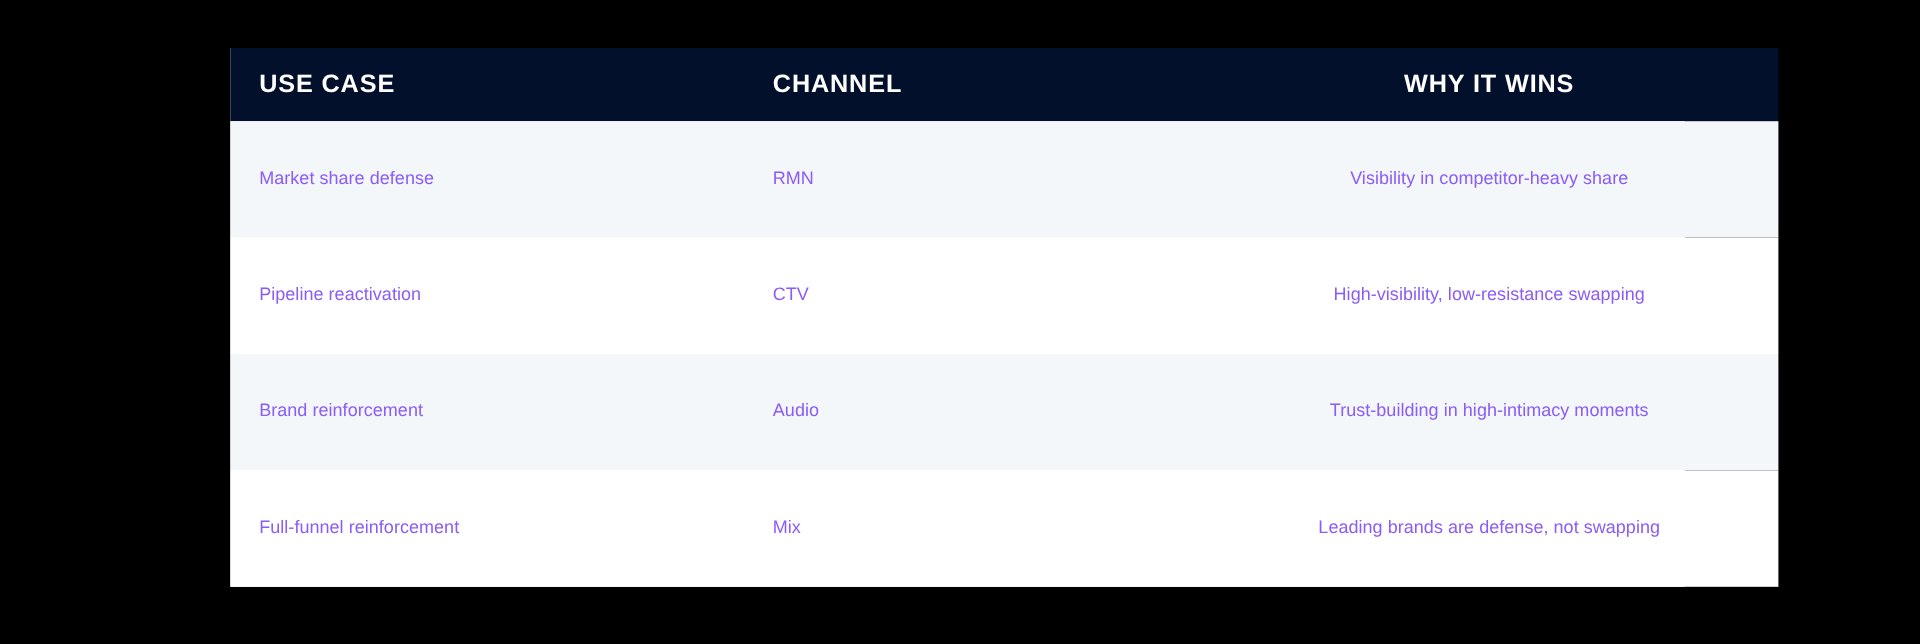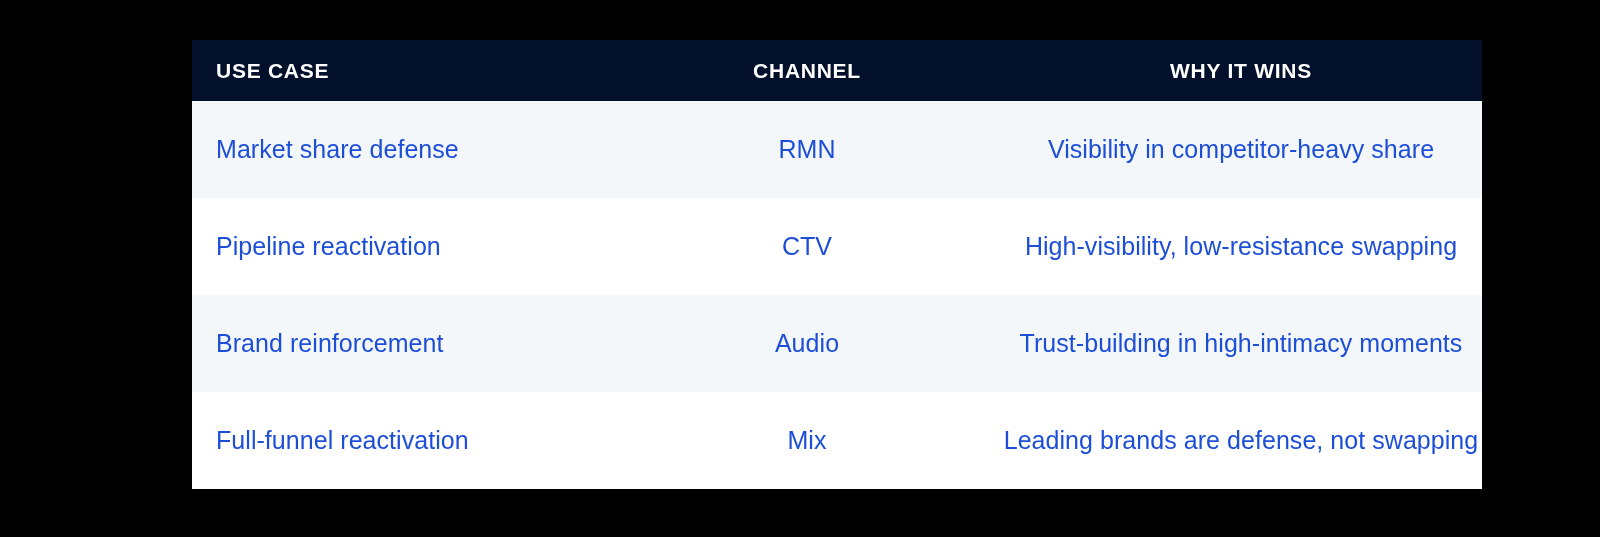--- a/index.html
+++ b/index.html
@@ -60,31 +60,31 @@
   tbody tr.data-row {
     height: 97px;
   }
   tbody tr.row-tint { background: #F4F7F9; }
   tbody tr.row-plain { background: #FFFFFF; }
 
   tbody td {
     padding: 0;
     margin: 0;
     vertical-align: middle;
-    color: #1d4ed8;
-    font-size: 25px;
+    color: #8b5cf6;
+    font-size: 15px;
     font-weight: 400;
     line-height: 1.35;
     letter-spacing: 0.002em;
     font-family: "Liberation Sans", sans-serif;
   }
 
   
   .col-usecase { width: 404px; }
-  .col-channel { width: 326px; text-align: center; }
+  .col-channel { width: 326px; }
   .col-why     { width: 482px; text-align: center; }
 
   .cell-pad-1 { padding-left: 24px; }
   .cell-pad-2 { padding-left: 24px; }
   .cell-pad-3 { padding-left: 30px; }
 </style>
 </head>
 <body>
 
 <div id="canvas">
@@ -114,21 +114,21 @@
           <td class="col-why cell-pad-3">High-visibility, low-resistance swapping</td>
         </tr>
 
         <tr class="data-row row-tint">
           <td class="col-usecase cell-pad-1">Brand reinforcement</td>
           <td class="col-channel cell-pad-2">Audio</td>
           <td class="col-why cell-pad-3">Trust-building in high-intimacy moments</td>
         </tr>
 
         <tr class="data-row row-plain">
-          <td class="col-usecase cell-pad-1">Full-funnel reactivation</td>
+          <td class="col-usecase cell-pad-1">Full-funnel reinforcement</td>
           <td class="col-channel cell-pad-2">Mix</td>
           <td class="col-why cell-pad-3">Leading brands are defense, not swapping</td>
         </tr>
 
       </tbody>
     </table>
   </div>
 
 </div>
 

